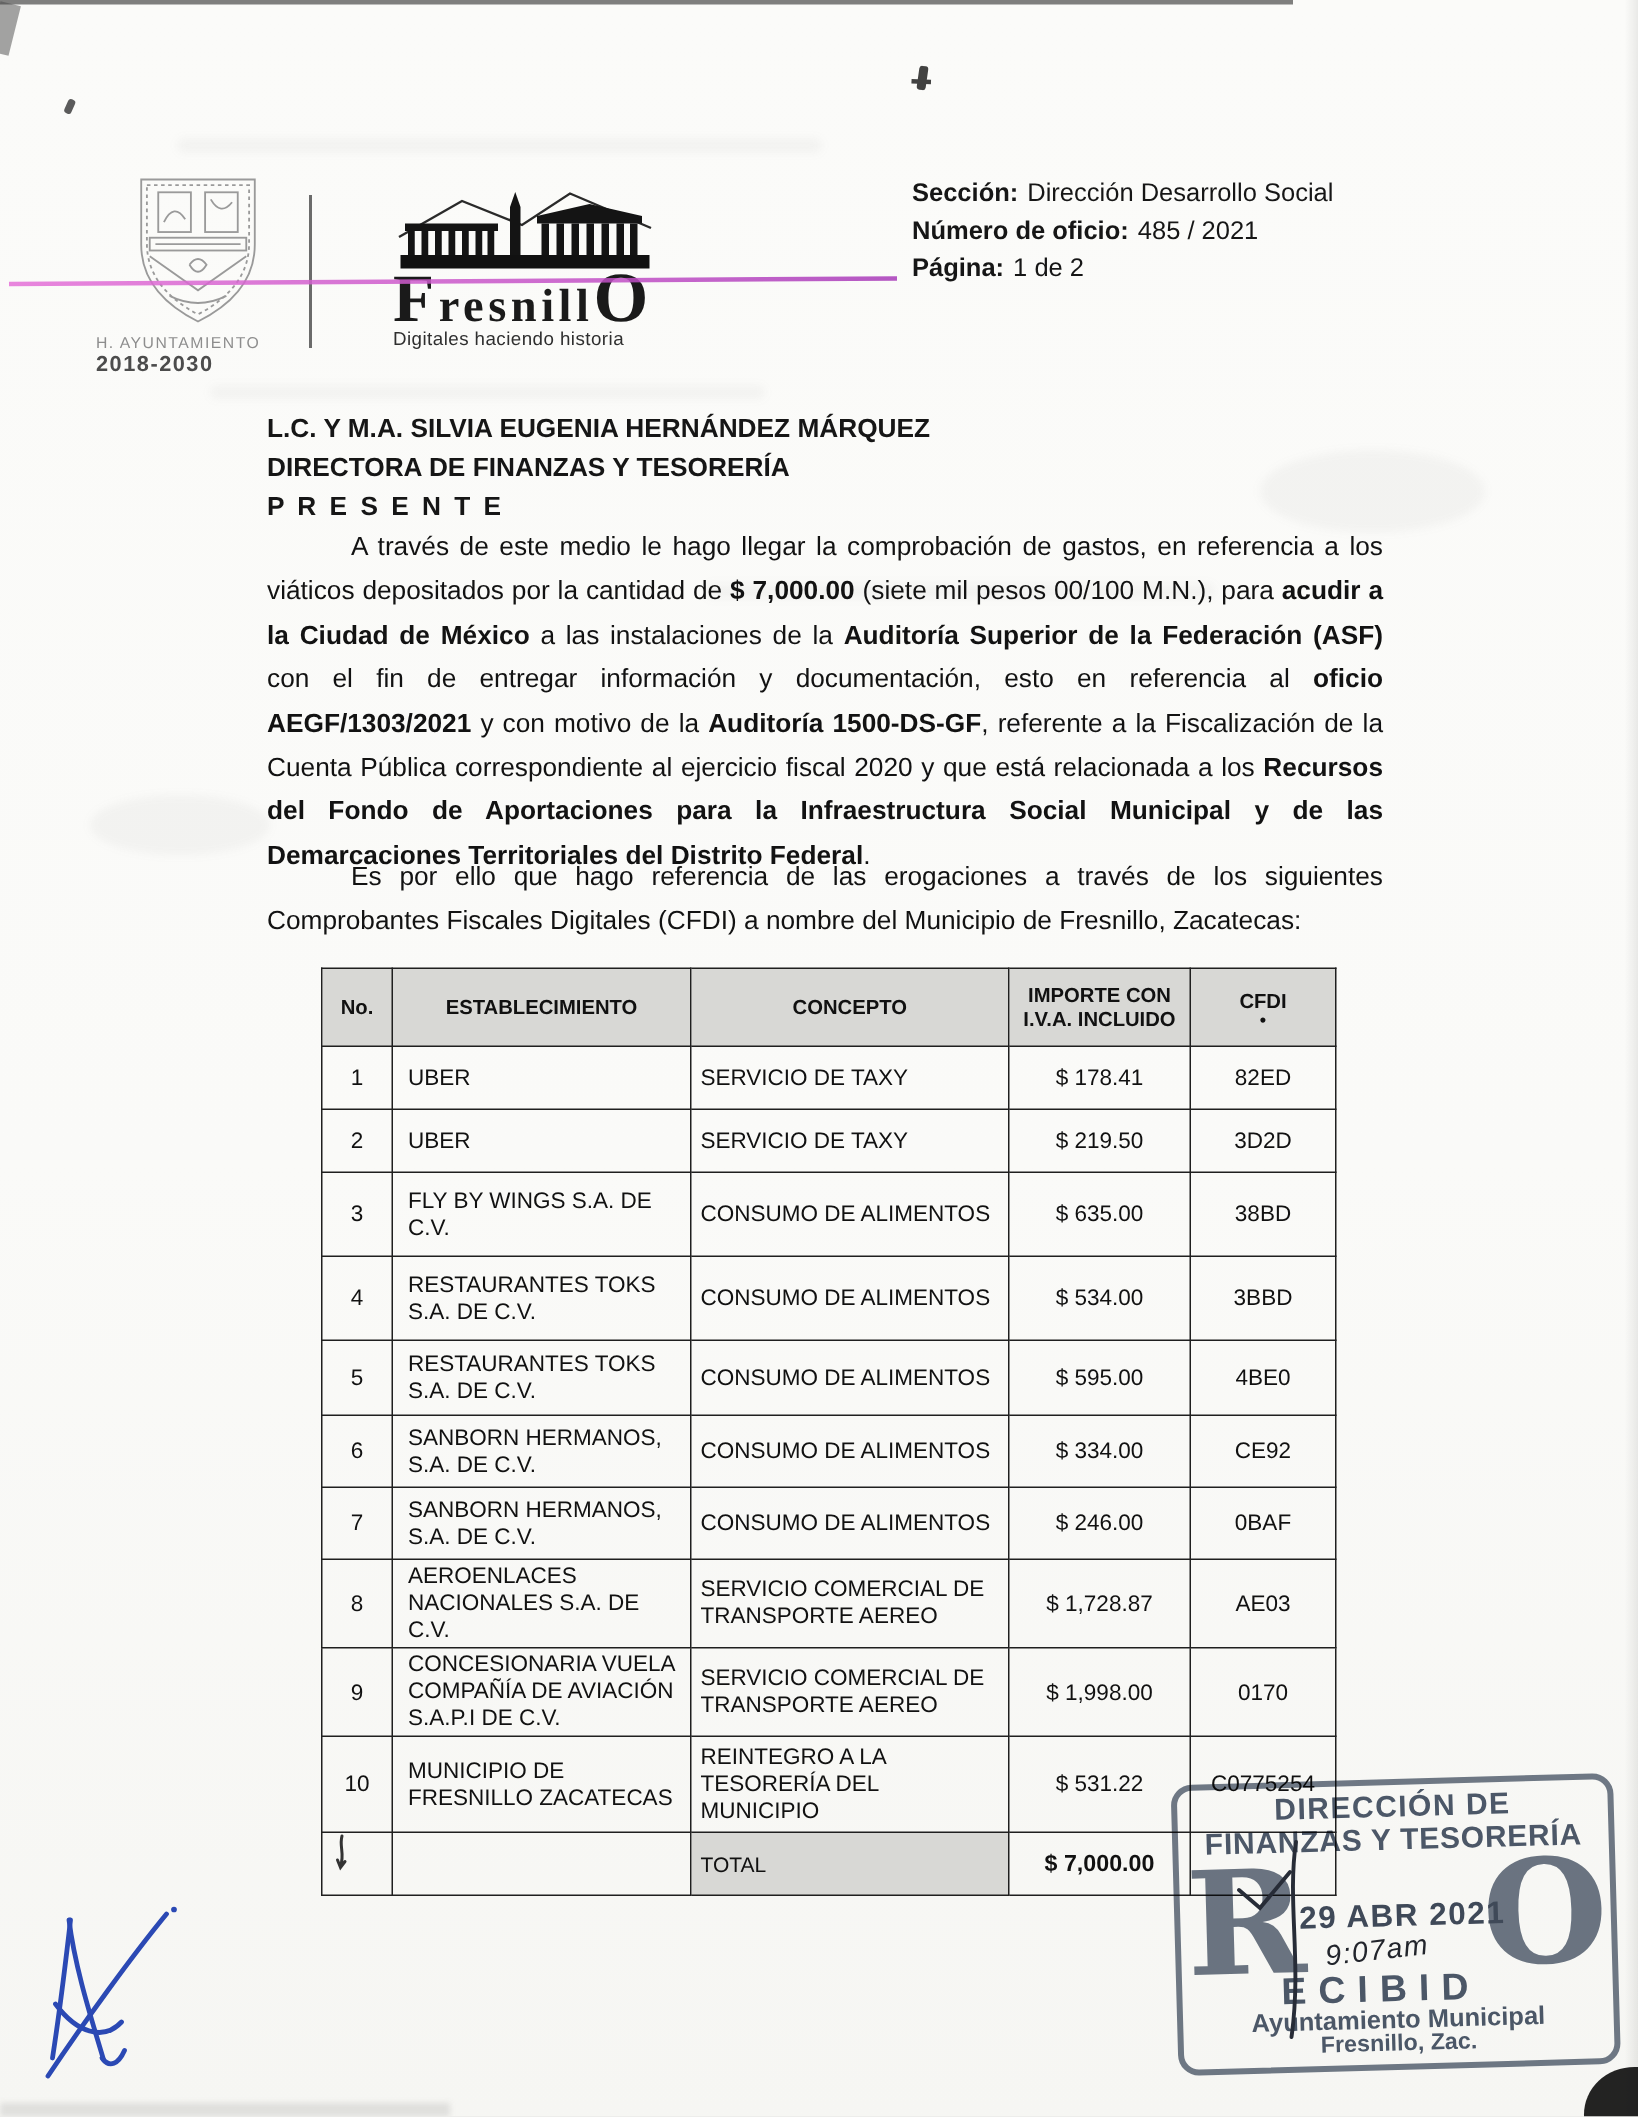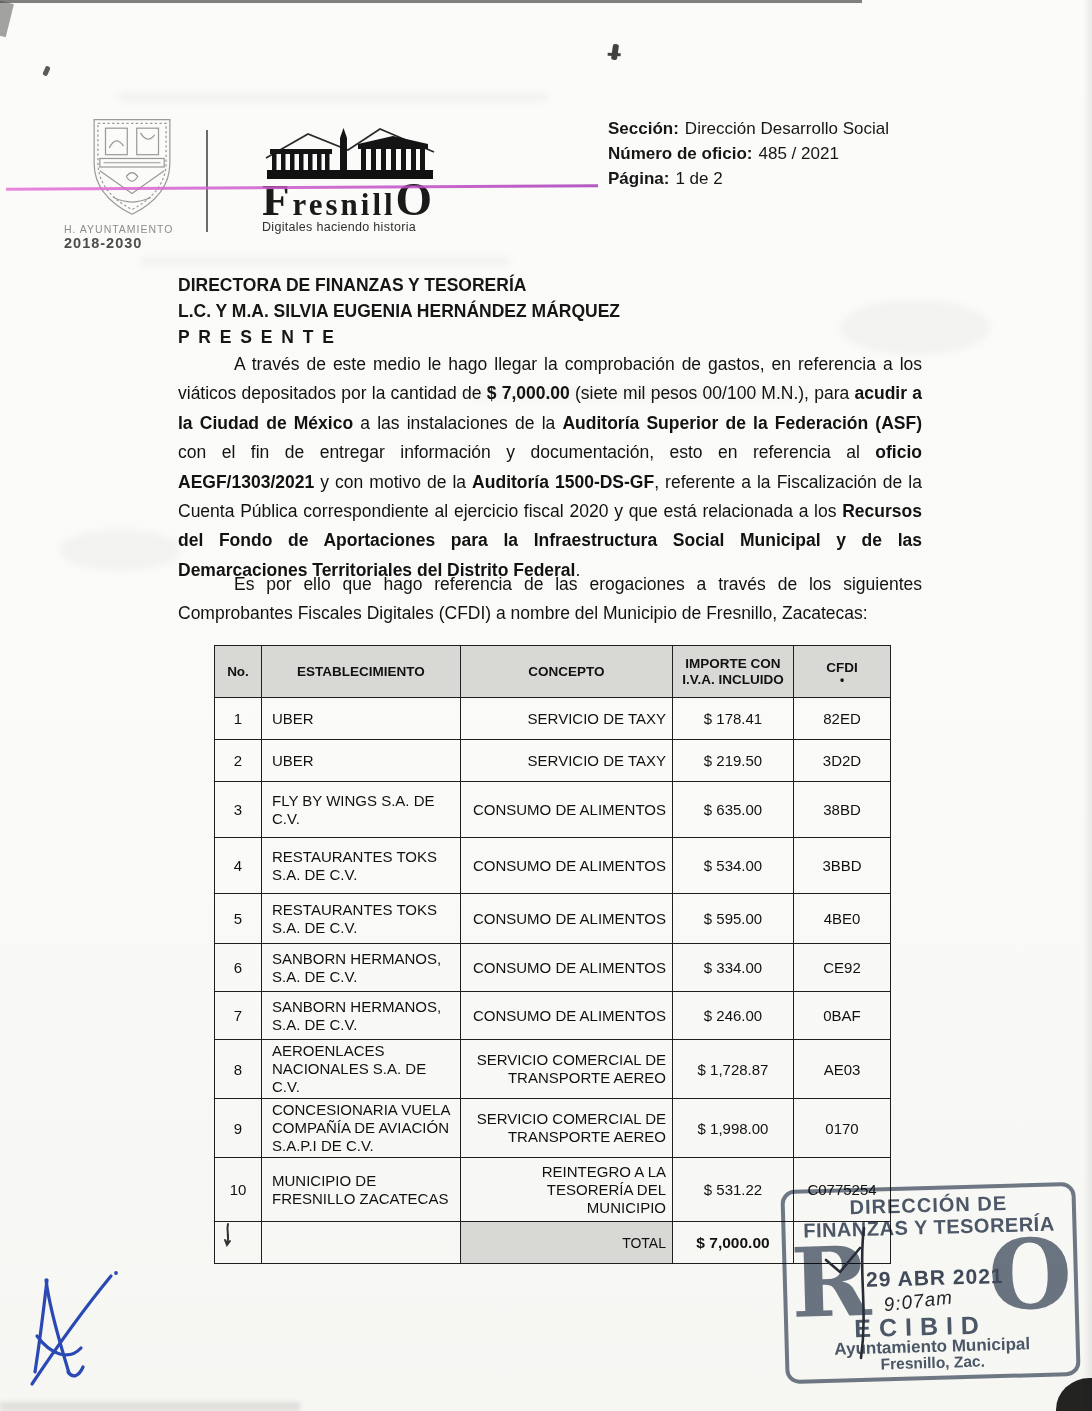--- a/index.html
+++ b/index.html
@@ -54,21 +54,21 @@
   .p1{top:350px;}
   .p2{top:570px;}
 
   
   .exp-table{left:214px;top:645px;}
   table{border-collapse:collapse;table-layout:fixed;width:676px;font-size:15px;color:#111;}
   th,td{border:1.6px solid #1f1f1f;padding:2px 6px;vertical-align:middle;overflow:hidden;}
   th{background:#d8d8d5;font-size:13.5px;font-weight:bold;text-align:center;line-height:16px;}
   .c-no{text-align:center;}
   .c-est{text-align:left;padding-left:10px;line-height:18px;}
-  .c-con{text-align:right;line-height:18px;}
+  .c-con{text-align:left;line-height:18px;}
   .c-imp{text-align:center;}
   .c-cfdi{text-align:center;}
   .cfdi-dot{font-size:12px;line-height:8px;}
   .total-label{background:#d8d8d5;font-weight:normal;font-size:14px;}
   .total-value{font-weight:bold;font-size:15.5px;}
   .total-mark{left:222px;top:1222px;width:12px;height:26px;}
 
   
   .stamp{
     left:783px;top:1186px;width:287px;height:186px;
@@ -172,22 +172,22 @@
 
   <div class="abs pink-line"></div>
 
   <div class="abs header-meta">
     <div><span class="meta-label">Sección:</span><span>Dirección Desarrollo Social</span></div>
     <div><span class="meta-label">Número de oficio:</span><span>485 / 2021</span></div>
     <div><span class="meta-label">Página:</span><span>1 de 2</span></div>
   </div>
 
   <div class="abs recipient">
+    <div>L.C. Y M.A. SILVIA EUGENIA HERNÁNDEZ MÁRQUEZ</div>
     <div>DIRECTORA DE FINANZAS Y TESORERÍA</div>
-    <div>L.C. Y M.A. SILVIA EUGENIA HERNÁNDEZ MÁRQUEZ</div>
     <div class="salutation">P R E S E N T E</div>
   </div>
 
   <div class="abs para p1"><span>A través de este medio le hago llegar la comprobación de gastos, en referencia a los viáticos depositados por la cantidad de </span><span style="font-weight: bold;">$ 7,000.00</span><span> (siete mil pesos 00/100 M.N.), para </span><span style="font-weight: bold;">acudir a la Ciudad de México</span><span> a las instalaciones de la </span><span style="font-weight: bold;">Auditoría Superior de la Federación (ASF)</span><span> con el fin de entregar información y documentación, esto en referencia al </span><span style="font-weight: bold;">oficio AEGF/1303/2021</span><span> y con motivo de la </span><span style="font-weight: bold;">Auditoría 1500-DS-GF</span><span>, referente a la Fiscalización de la Cuenta Pública correspondiente al ejercicio fiscal 2020 y que está relacionada a los </span><span style="font-weight: bold;">Recursos del Fondo de Aportaciones para la Infraestructura Social Municipal y de las Demarcaciones Territoriales del Distrito Federal</span><span>.</span></div>
   <div class="abs para p2"><span>Es por ello que hago referencia de las erogaciones a través de los siguientes Comprobantes Fiscales Digitales (CFDI) a nombre del Municipio de Fresnillo, Zacatecas:</span></div>
 
   <div class="abs exp-table">
     <table>
       <colgroup>
           <col style="width:47px">

